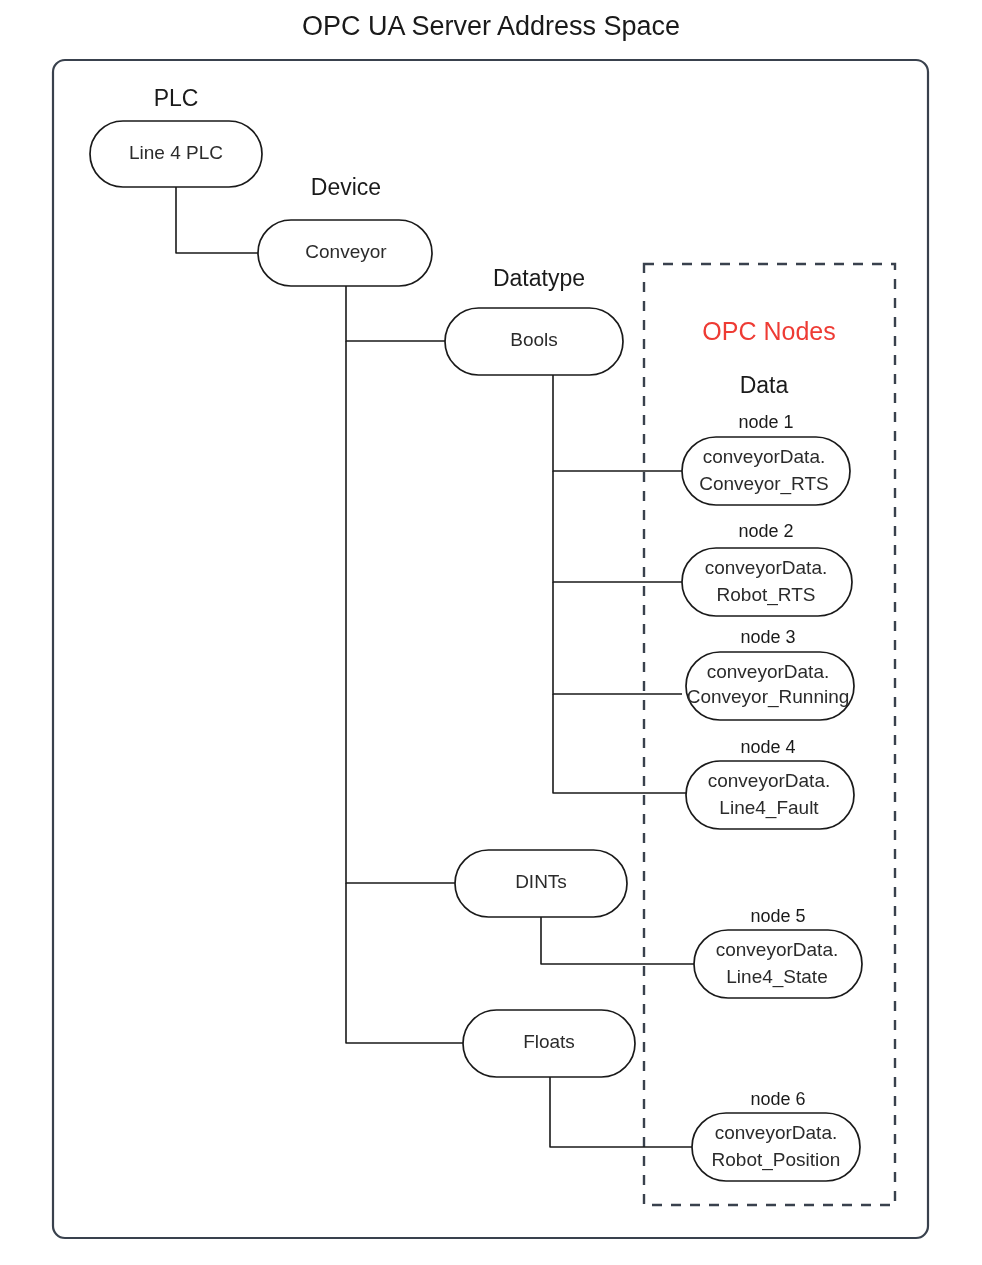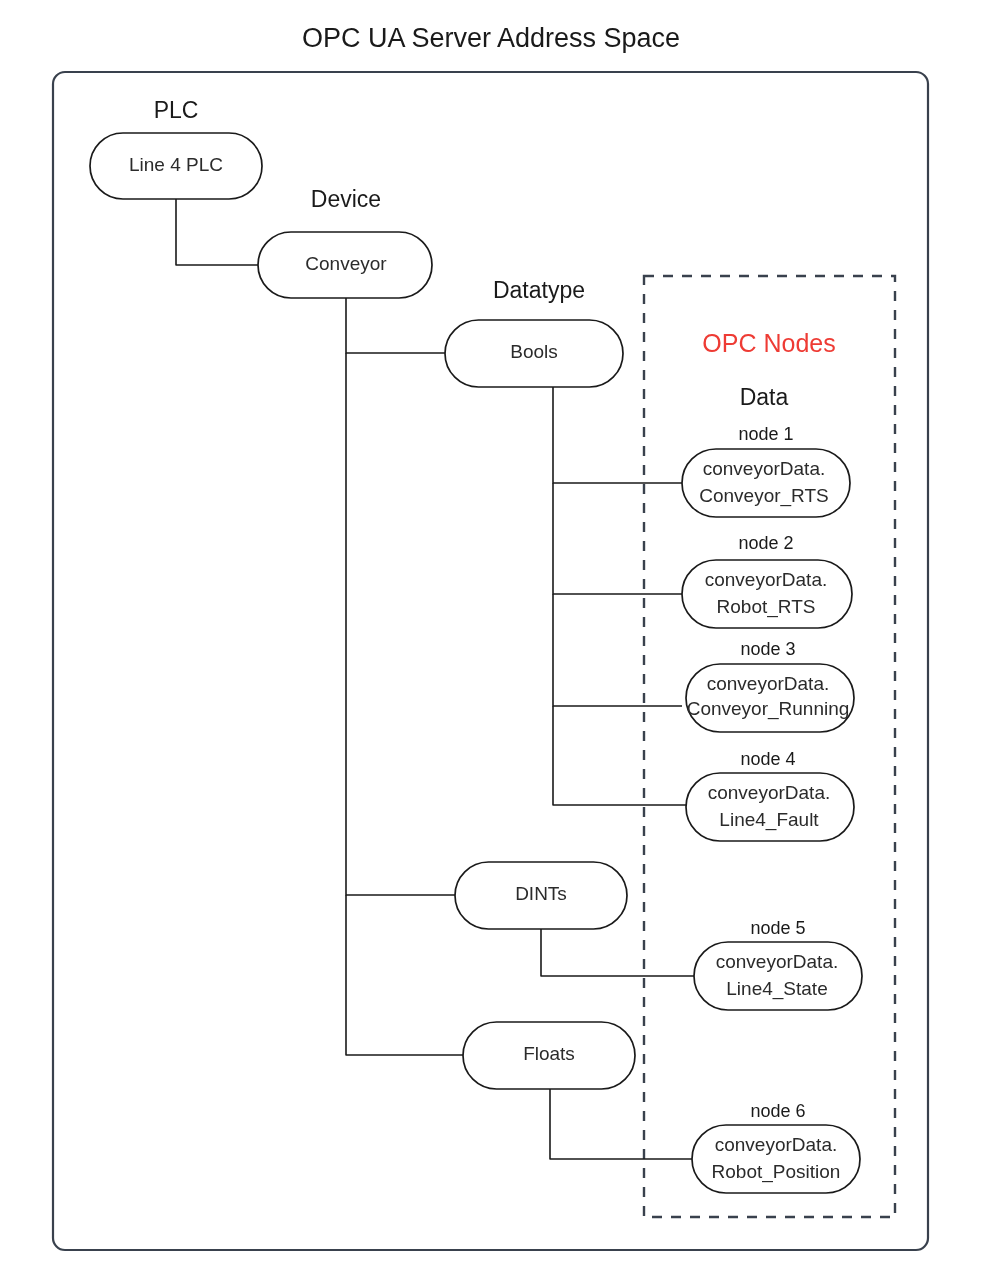--- a/index.html
+++ b/index.html
@@ -9,21 +9,21 @@
   }
   body {
     width: 982px;
     height: 1265px;
     font-family: "Liberation Sans", sans-serif;
     overflow: hidden;
     position: relative;
   }
   #diagram-root {
     position: absolute;
-    left: 0; top: 12px;
+    left: 0; top: 0;
     width: 982px;
     height: 906px;
     border-radius: 16px;
   }
   svg.diagram-canvas {
     display: block;
     width: 982px;
     height: 1265px;
   }
   .diagram-title {

